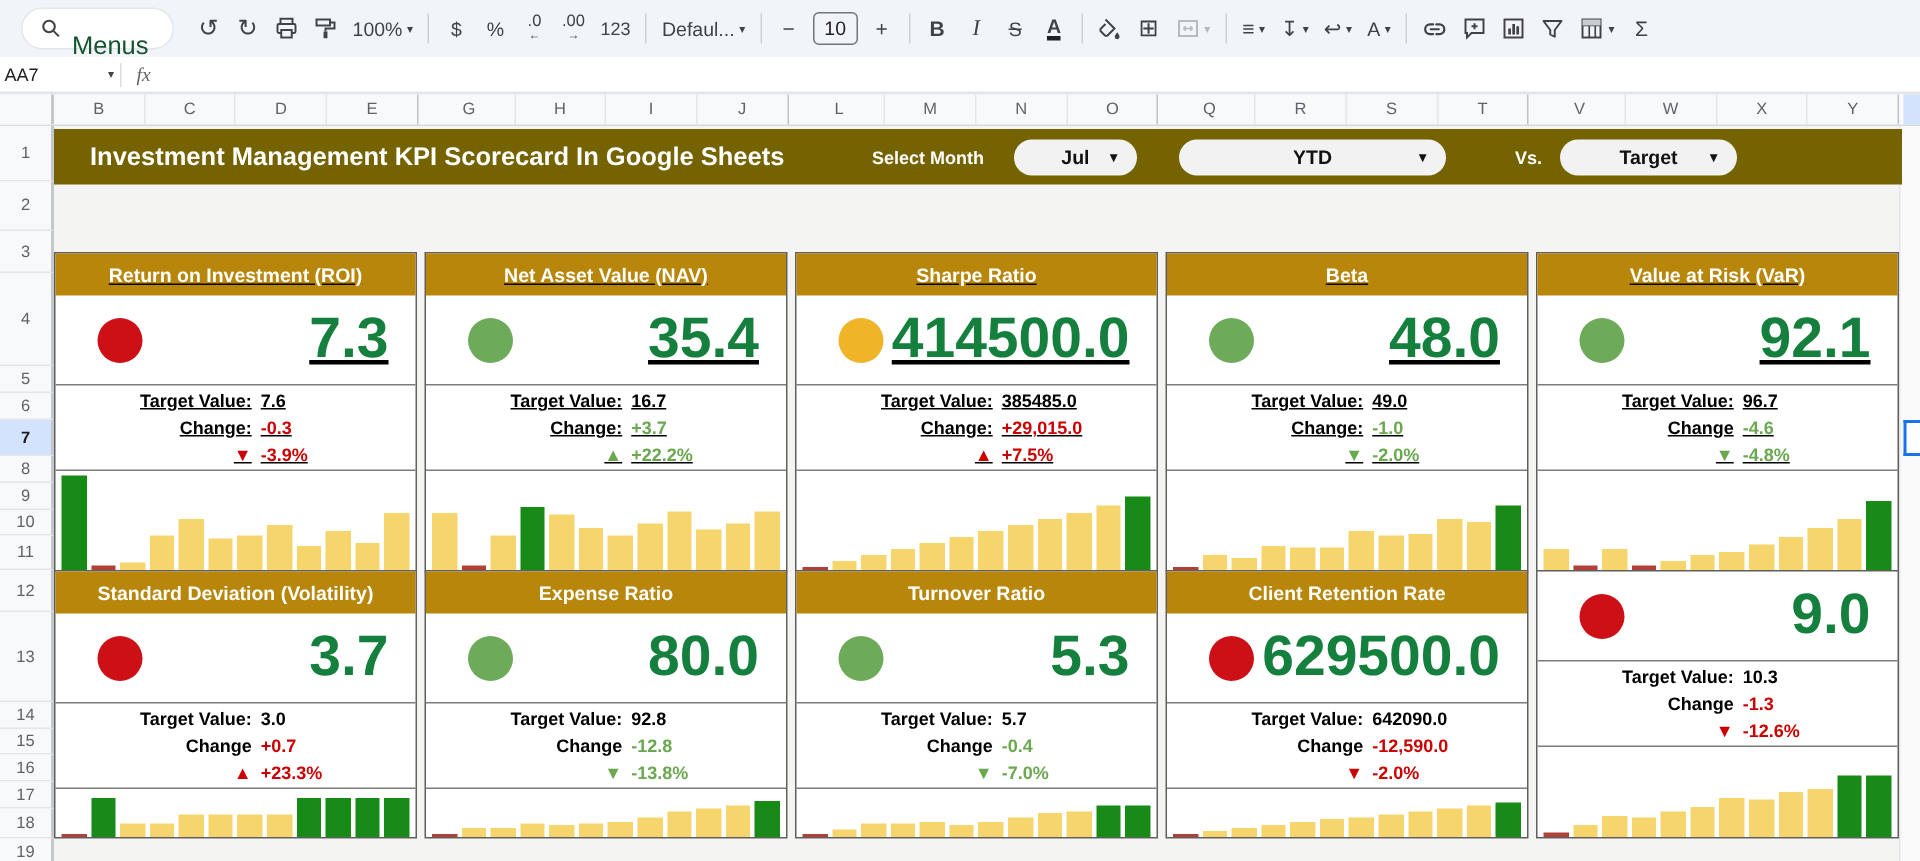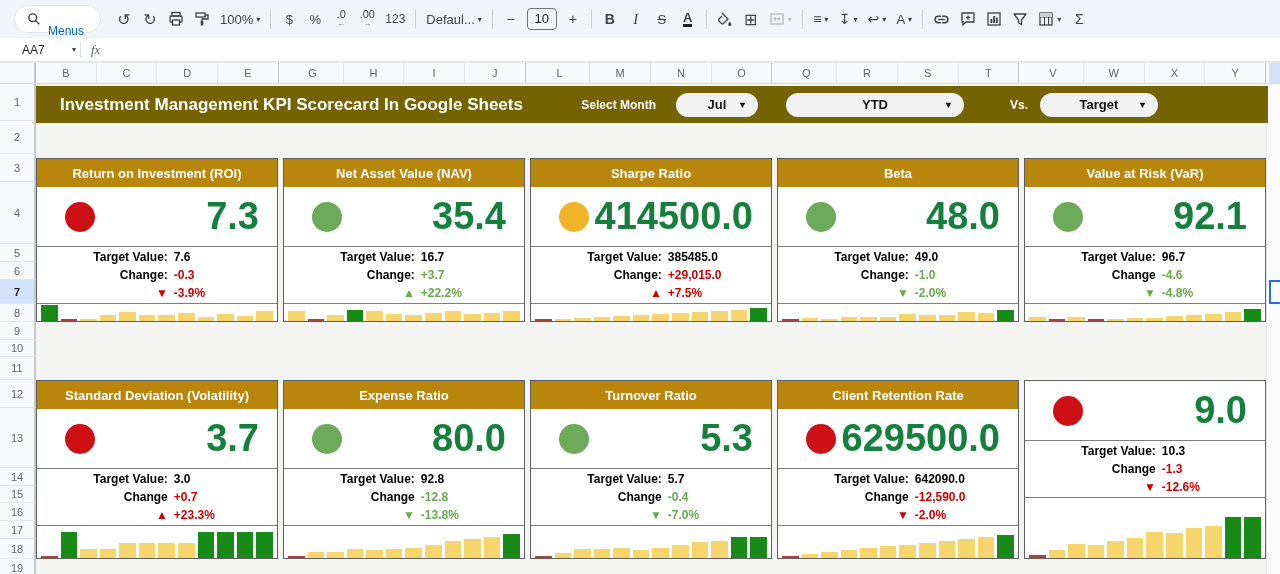--- a/index.html
+++ b/index.html
@@ -4,41 +4,41 @@
 <style>
   * { box-sizing: border-box; margin: 0; padding: 0; }
   html,body { width:1280px; height:574px; overflow:hidden; }
   body { font-family:"Liberation Sans", sans-serif; background:#fff; position:relative; }
 
   
   .toolbar { position:absolute; top:0; left:0; right:0; height:38px; background:#f1f4f9;
              display:flex; align-items:center; padding-left:14px; color:#3f4346; }
   .menus-pill { background:#fff; border:1px solid #e3e6ea; border-radius:16px; height:28px;
                 display:flex; align-items:center; gap:7px; padding:0 16px 0 12px; margin-right:10px; cursor:pointer; }
-  .menus-pill span { font-size:12px; color:#0369a1;margin-top:23px; }
+  .menus-pill span { font-size:17px; color:#14532d;margin-top:23px; }
   .tb-btn { height:26px; min-width:26px; padding:0 5px; display:flex; align-items:center; justify-content:center;
             font-size:14px; border-radius:4px; cursor:pointer; white-space:nowrap; color:#3f4346; }
   .glyph16 { font-size:16px; }
   .caret { font-size:8px; margin-left:3px; color:#3f4346; }
   .tb-div { width:1px; height:20px; background:#cdd1d6; margin:0 5px; flex:none; }
   .bold-b { font-weight:bold; font-size:14px; }
   .italic-i { font-style:italic; font-family:"Liberation Serif",serif; font-size:15px; }
   .strike-s { text-decoration:line-through; font-size:13px; }
   .ucolor-a { font-size:13px; font-weight:bold; border-bottom:3px solid #202124; line-height:13px; }
   .fs-box { border:1px solid #70757a; border-radius:4px; width:30px; height:22px; text-align:center;
             font-size:13px; line-height:20px; color:#202124; margin:0 3px; }
   .dec-stack { display:flex; flex-direction:column; align-items:center; line-height:10px; font-size:11px; }
   .dec-stack small { font-size:8px; }
   .disabled { color:#b6babe; }
   .svgi { display:block; }
 
   
   .fmla { position:absolute; top:38px; left:0; right:0; height:24px; background:#fff;
           border-bottom:1px solid #e3e5e8; display:flex; align-items:center; font-size:12px; color:#202124; }
-  .name-box { width:76px; padding-left:22px; display:flex; align-items:center; justify-content:space-between; cursor:pointer; }
+  .name-box { width:76px; padding-left:3px; display:flex; align-items:center; justify-content:space-between; cursor:pointer; }
   .fmla-div { width:1px; height:16px; background:#d9dce0; margin:0 10px 0 4px; }
   .fx { font-style:italic; font-family:"Liberation Serif",serif; color:#5f6368; font-size:13px; }
 
   
   .col-headers { position:absolute; top:62px; left:0; right:0; height:22px; background:#f8f9fa;
                  border-top:1px solid #e6e7e9; border-bottom:1px solid #d7d9dc; }
   .corner { position:absolute; left:0; top:0; width:36px; height:100%; border-right:2px solid #c4c7cb; background:#f8f9fa; }
   .col-area { position:absolute; left:36px; right:14px; top:0; bottom:0; display:flex; gap:4px; }
   .col-group { flex:1; display:flex; border-right:1px solid #bfc2c6; }
   .col-cell { flex:1; display:flex; align-items:center; justify-content:center; font-size:11px;
@@ -64,21 +64,21 @@
   .sel-label { font-size:12px; font-weight:bold; white-space:nowrap; }
   .pill { background:#f2f2f2; border-radius:14px; height:24px; display:flex; align-items:center; justify-content:center;
           font-weight:bold; color:#111; font-size:13px; position:relative; cursor:pointer; }
   .pill .pcaret { position:absolute; right:11px; font-size:9px; color:#111; }
   .pill-month { width:82px;  margin:0 28px 0 20px; }
   .pill-period { width:178px; margin-right:46px; }
   .pill-compare { width:118px; margin-left:12px; }
 
   
   .cards-row { position:absolute; left:0; right:0; display:flex; gap:5px; }
-  .cards-row.r1 { top:74px;  height:164px; }
+  .cards-row.r1 { top:84px;  height:214px;text-decoration:underline; }
   .cards-row.r2 { top:296px; height:179px; }
   .card { flex:1; background:#fff; border:1px solid #5f5f5f; display:flex; flex-direction:column; min-width:0; }
   .card-header { height:28px; flex:none; background:#b8860b; color:#fff; font-weight:bold; font-size:13px;
                  display:flex; align-items:center; justify-content:center; white-space:nowrap; }
   .card-value { height:60px; flex:none; display:flex; align-items:center; border-bottom:1px solid #7d7d7d; }
   .status-dot { width:30px; height:30px; border-radius:50%; margin-left:28px; flex:none; }
   .status-dot.red { background:#cc1016; } .status-dot.green { background:#6daa5a; } .status-dot.yellow { background:#f0b429; }
   .big-value { flex:1; text-align:right; padding-right:18px; font-size:38px; font-weight:bold; color:#15803d; white-space:nowrap; }
   .card-stats { height:57px; flex:none; border-bottom:1px solid #7d7d7d; display:flex; flex-direction:column;
                 justify-content:center; font-size:12px; font-weight:bold; gap:1px; }

